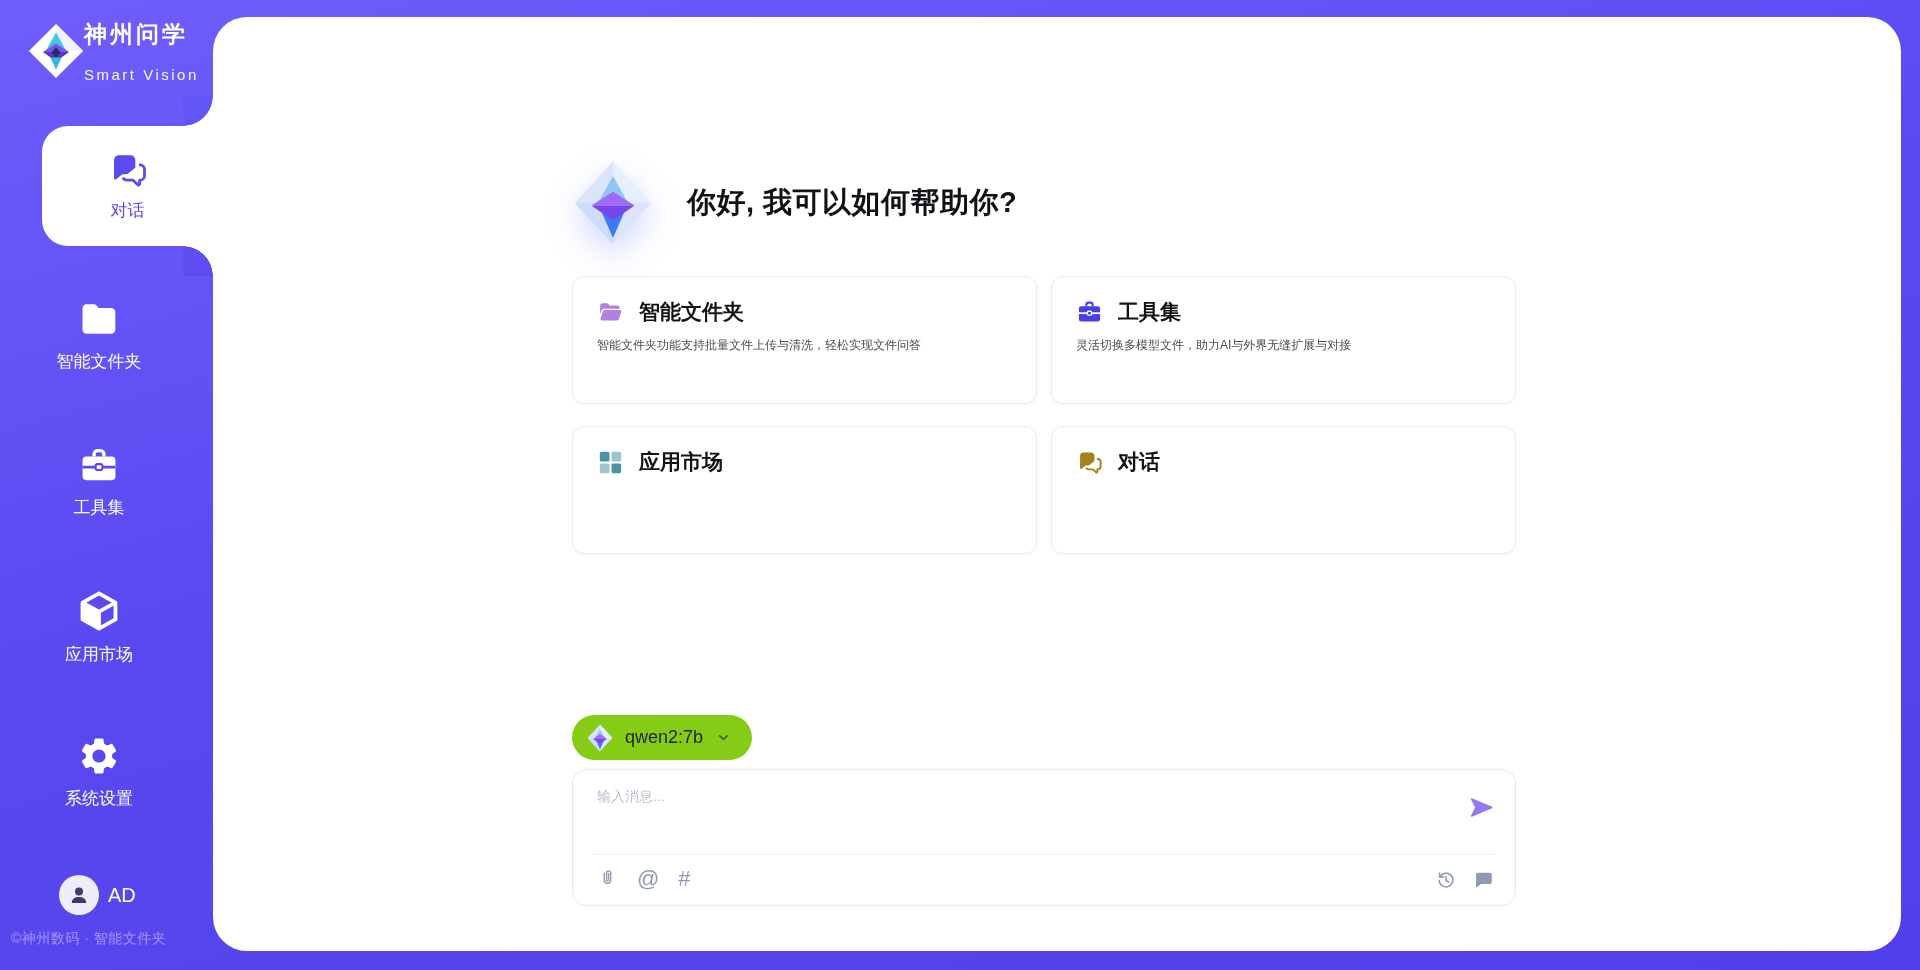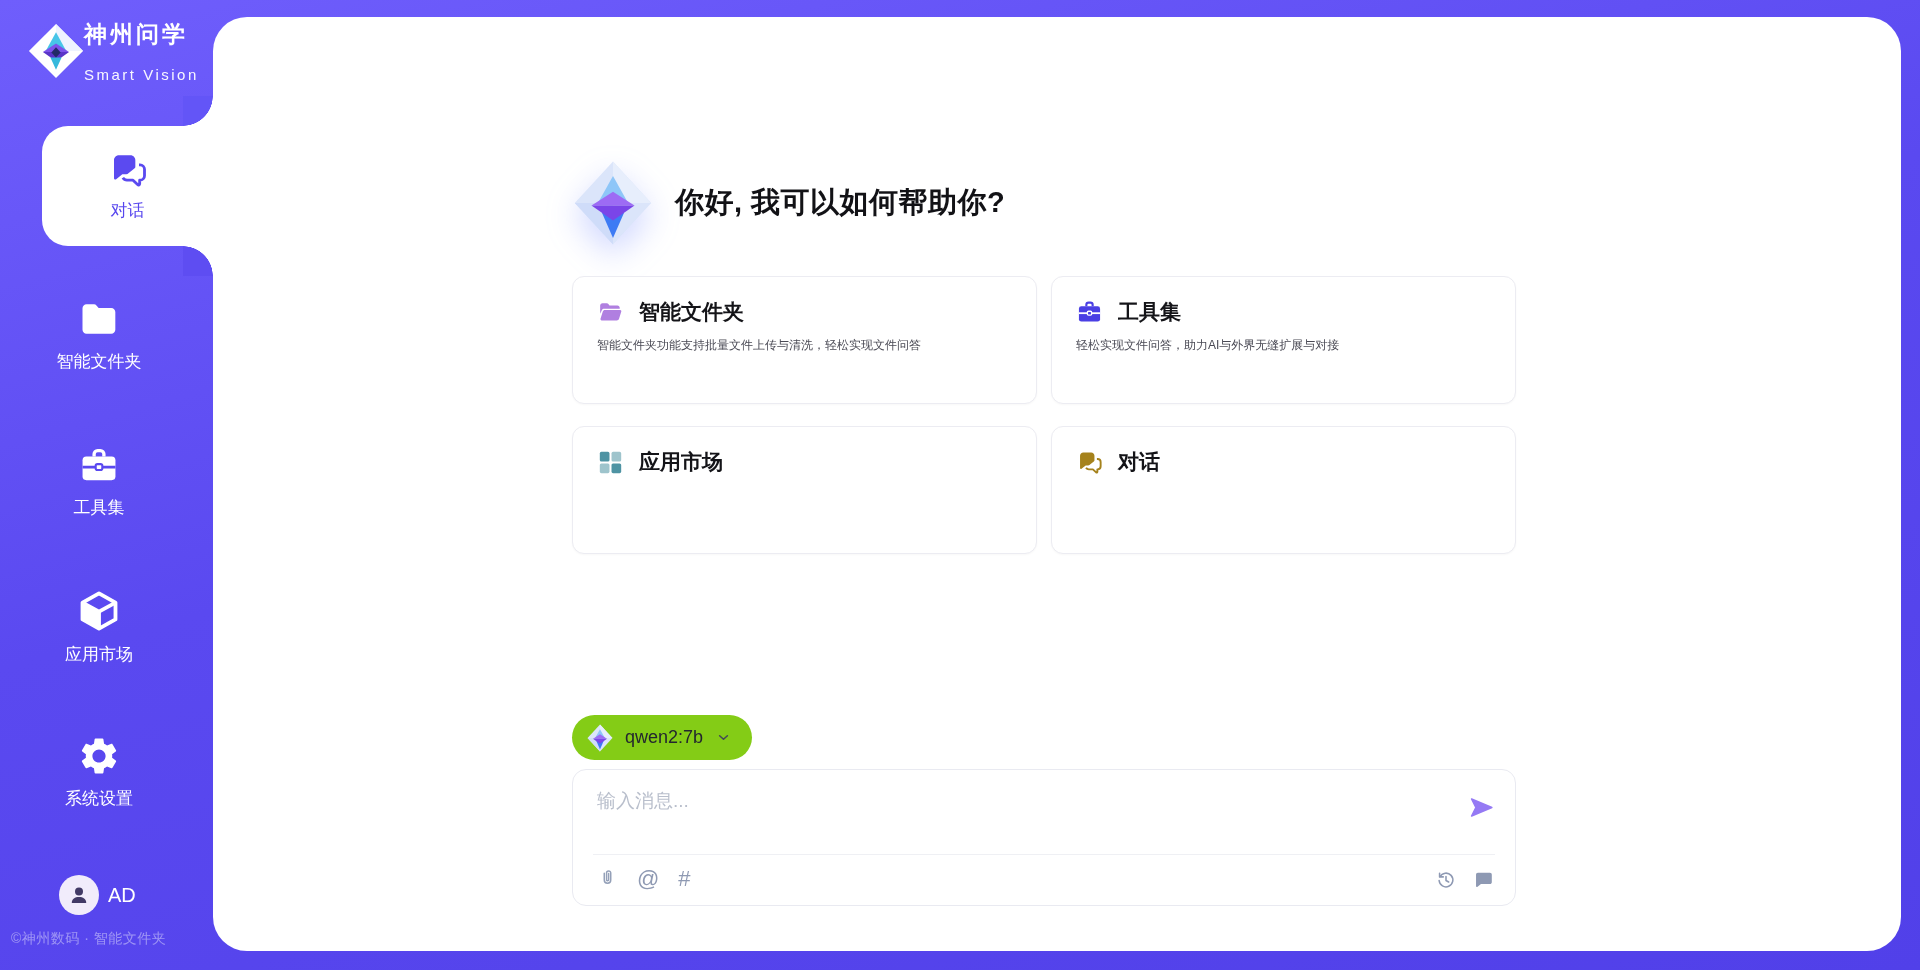--- a/index.html
+++ b/index.html
@@ -39,21 +39,21 @@
 
   .user-row { position:absolute; left:59px; top:875px; display:flex; align-items:center;
     gap:9px; cursor:pointer; }
   .avatar { width:40px; height:40px; border-radius:50%; background:#f1ecfb;
     display:flex; align-items:center; justify-content:center; }
   .user-name { color:#fff; font-size:20px; }
   .side-footer { position:absolute; left:11px; top:930px; color:rgba(255,255,255,.42);
     font-size:14px; letter-spacing:.5px; }
 
   
-  .greeting { position:absolute; left:573px; top:160px; display:flex; align-items:center; gap:22px; }
+  .greeting { position:absolute; left:573px; top:160px; display:flex; align-items:center; gap:34px; }
   .greeting-logo { filter:drop-shadow(0 12px 16px rgba(120,140,255,.35)); }
   .greeting-text { font-size:29px; font-weight:bold; color:#121216; letter-spacing:.5px; }
 
   
   .cards { position:absolute; left:572px; top:276px; width:944px; display:grid;
     grid-template-columns:465px 465px; gap:22px 14px; }
   .card { height:128px; background:#fff; border:1px solid #ececf2; border-radius:12px;
     padding:21px 24px; cursor:pointer; box-shadow:0 1px 2px rgba(20,20,40,.03); }
   .card-head { display:flex; align-items:center; gap:15px; }
   .card-title { font-size:21px; font-weight:bold; color:#141418; }
@@ -67,21 +67,21 @@
   
   .model { position:absolute; left:572px; top:715px; height:45px; display:inline-flex;
     align-items:center; gap:12px; padding:0 20px 0 15px; background:#84cc16;
     border-radius:23px; cursor:pointer; }
   .model-label { font-size:18px; color:#23262f; }
 
   
   .input-box { position:absolute; left:572px; top:769px; width:944px; height:137px;
     background:#fff; border:1px solid #e9eaf1; border-radius:14px; }
   .input-box textarea { position:absolute; left:24px; top:18px; width:860px; height:58px;
-    border:none; outline:none; resize:none; font-family:inherit; font-size:19px; color:#333;
+    border:none; outline:none; resize:none; font-family:inherit; font-size:14px; color:#333;
     background:transparent; }
   .input-box textarea::placeholder { color:#b9bfcc; }
   .send-btn { position:absolute; right:20px; top:24px; color:#957af4; cursor:pointer; }
   .composer-divider { position:absolute; left:20px; right:20px; top:84px; height:1px;
     background:#eff0f4; }
   .composer-left { position:absolute; left:24px; top:97px; display:flex; align-items:center;
     gap:19px; color:#94a0b8; }
   .composer-right { position:absolute; right:21px; top:99px; display:flex; align-items:center;
     gap:15px; color:#8e99b3; }
   .glyph-icon { font-size:22px; line-height:1; cursor:pointer; color:#8f9ab3; }
@@ -223,21 +223,21 @@
 
   <div class="card">
     <div class="card-head">
       <span class="icon-briefcase-card">
         <svg width="27" height="27" viewBox="0 0 24 24">
             <use href="#ic-briefcase"></use>
           </svg>
       </span>
       <span class="card-title">工具集</span>
     </div>
-    <div class="card-desc">轻松实现文件问答，助力AI与外界无缝扩展与对接</div>
+    <div class="card-desc">灵活切换多模型文件，助力AI与外界无缝扩展与对接</div>
   </div>
 
   <div class="card">
     <div class="card-head">
       <span class="icon-grid">
         <svg width="27" height="27" viewBox="0 0 24 24" fill="currentColor">
           <rect x="2.5" y="2.5" width="8.6" height="8.6" rx="1.4"></rect>
           <rect x="12.9" y="2.5" width="8.6" height="8.6" rx="1.4" opacity=".55"></rect>
           <rect x="2.5" y="12.9" width="8.6" height="8.6" rx="1.4" opacity=".55"></rect>
           <rect x="12.9" y="12.9" width="8.6" height="8.6" rx="1.4"></rect>

